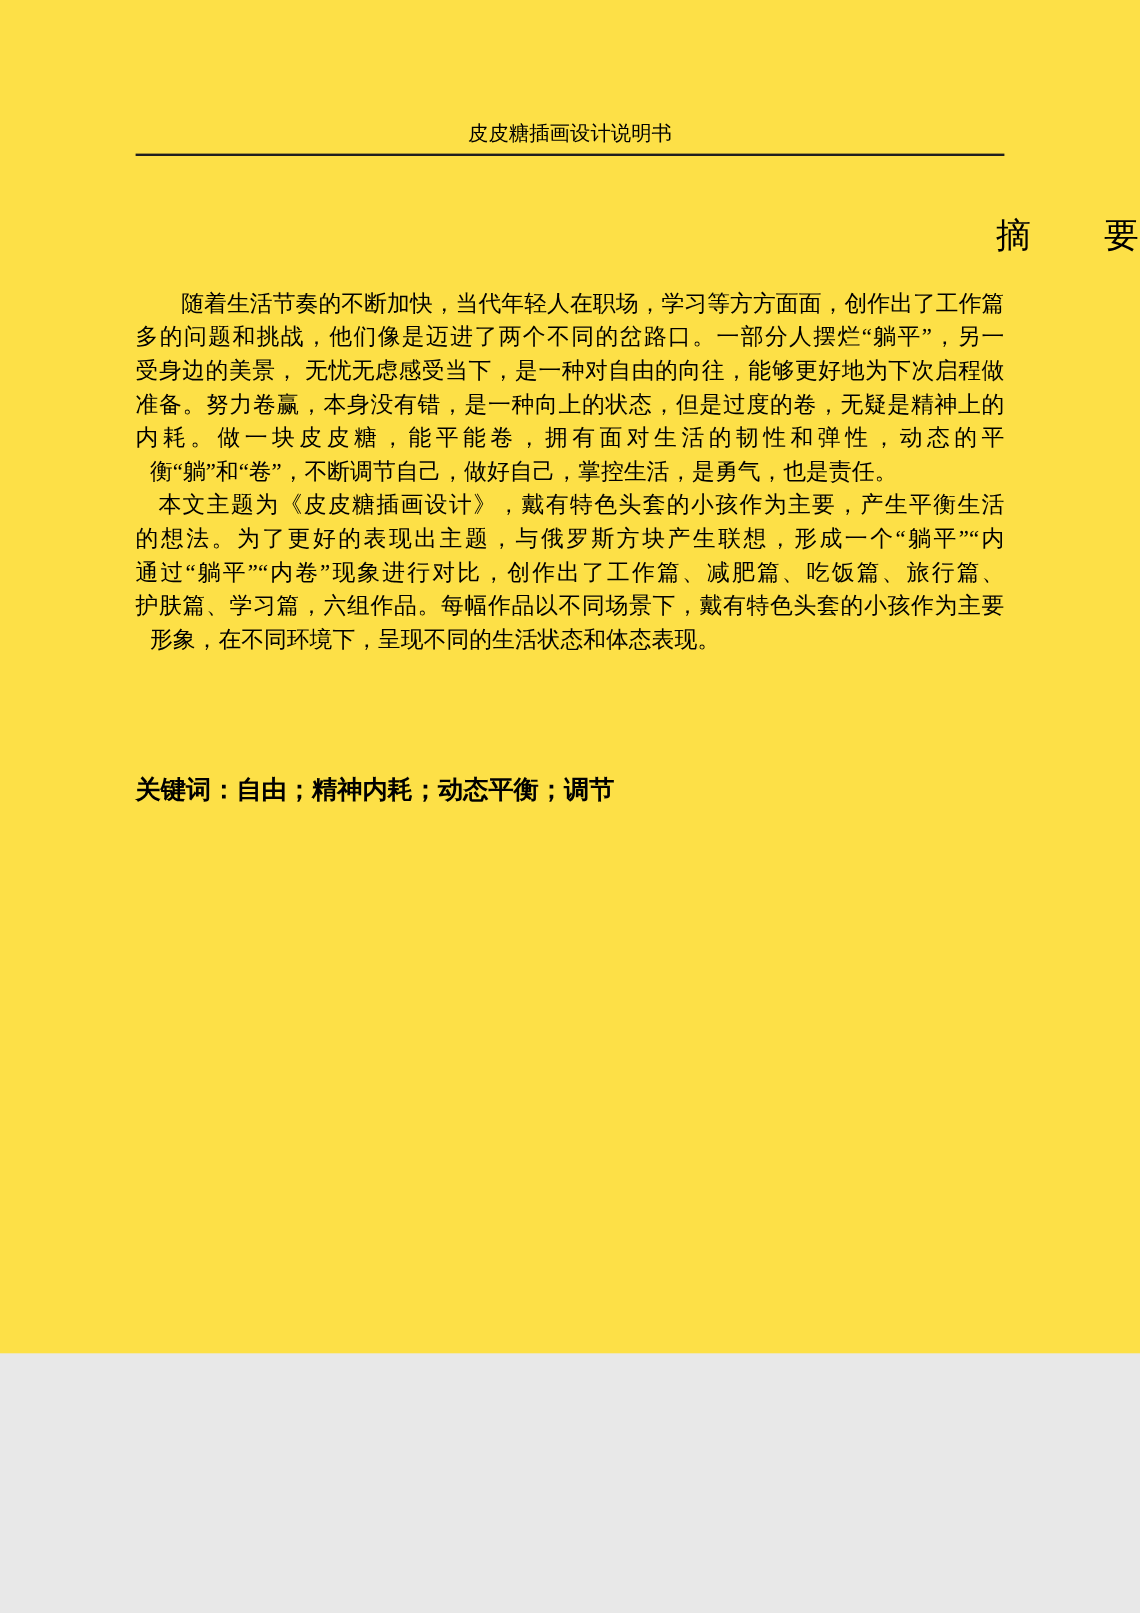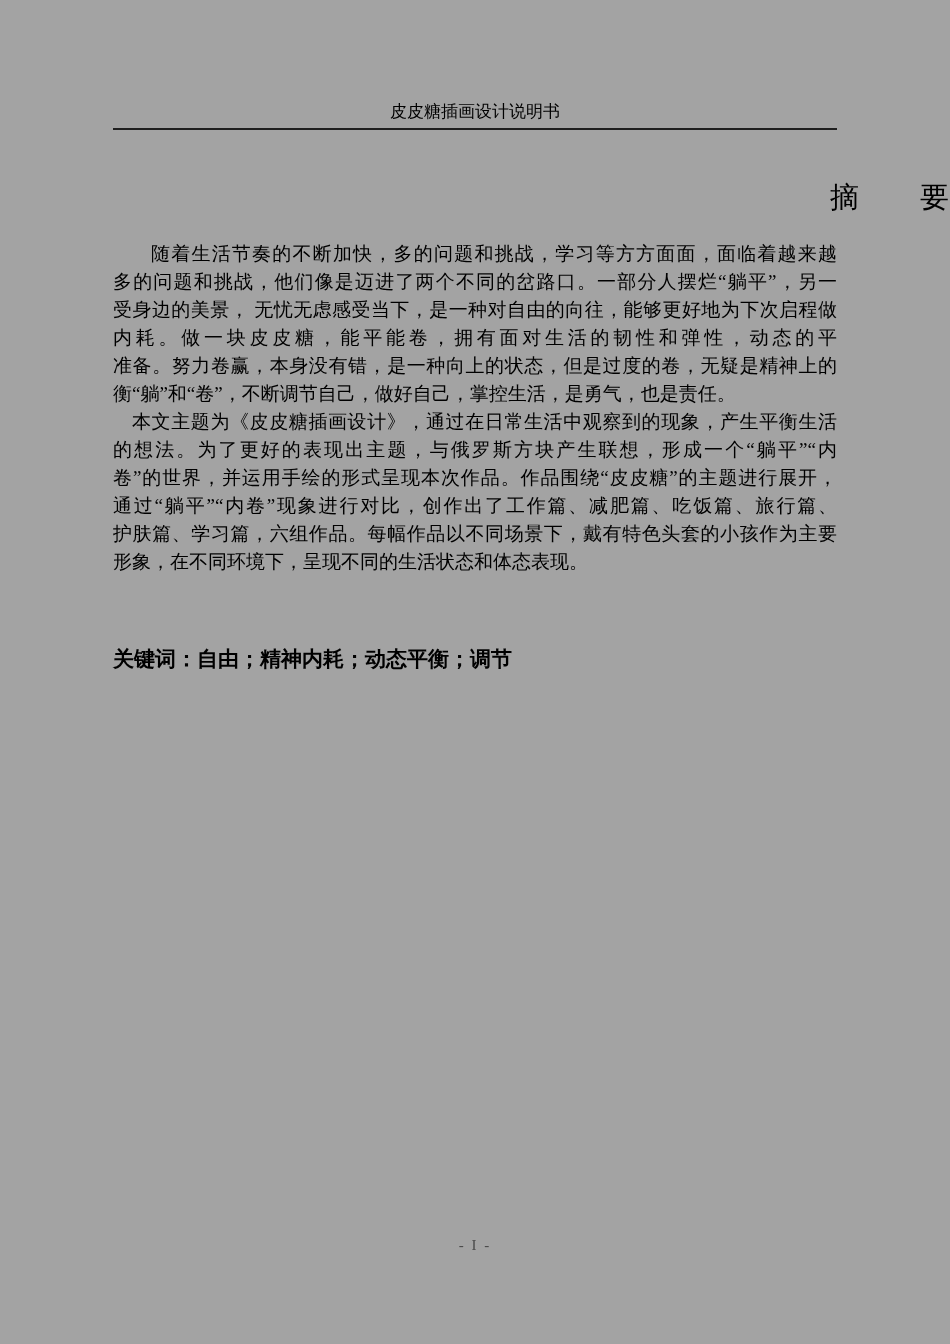--- a/index.html
+++ b/index.html
@@ -1,21 +1,21 @@
 <!DOCTYPE html>
 <html><head>
 <meta charset="utf-8">
 <style>
   html, body { margin: 0; padding: 0; background: #e8e8e8; }
   .page {
     position: relative;
     width: 950px;
-    height: 1344px;
+    height: 1128px;
     margin: 0 auto;
-    background: #a3a3a3;
+    background: #fde047;
     color: #000000;
     font-family: "Liberation Serif", serif;
     overflow: hidden;
   }
   .doc-header {
     position: absolute;
     top: 100px;
     left: 113px;
     width: 724px;
     text-align: center;
@@ -45,21 +45,21 @@
     font-size: 19px;
     line-height: 28px;
   }
   .body-line {
     text-align: justify;
     text-align-last: justify;
     height: 28px;
     overflow: visible;
     white-space: normal;
   }
-  .body-line.last-line { text-align-last: left; }
+  .body-line.last-line { text-align-last: left; margin-left: 12px; }
   .indent-2 { text-indent: 38px; }
   .indent-1 { text-indent: 19px; }
   .keywords-line {
     position: absolute;
     top: 645px;
     left: 113px;
     width: 724px;
     font-family: "Liberation Sans", sans-serif;
     font-weight: 700;
     font-size: 21px;
@@ -83,30 +83,29 @@
 
 <div class="page">
 
   <div class="doc-header">
     <span>皮皮糖插画设计说明书</span>
   </div>
 
   <h1 class="abstract-title">摘　　要</h1>
 
   <div class="abstract-body">
-    <div class="body-line indent-2">随着生活节奏的不断加快，多的问题和挑战，学习等方方面面，面临着越来越</div>
+    <div class="body-line indent-2">随着生活节奏的不断加快，当代年轻人在职场，学习等方方面面，创作出了工作篇</div>
     <div class="body-line">多的问题和挑战，他们像是迈进了两个不同的岔路口。一部分人摆烂“躺平”，另一</div>
     <div class="body-line">受身边的美景， 无忧无虑感受当下，是一种对自由的向往，能够更好地为下次启程做</div>
+    <div class="body-line">准备。努力卷赢，本身没有错，是一种向上的状态，但是过度的卷，无疑是精神上的</div>
     <div class="body-line">内耗。做一块皮皮糖，能平能卷，拥有面对生活的韧性和弹性，动态的平</div>
-    <div class="body-line">准备。努力卷赢，本身没有错，是一种向上的状态，但是过度的卷，无疑是精神上的</div>
     <div class="body-line last-line">衡“躺”和“卷”，不断调节自己，做好自己，掌控生活，是勇气，也是责任。</div>
 
-    <div class="body-line indent-1">本文主题为《皮皮糖插画设计》，通过在日常生活中观察到的现象，产生平衡生活</div>
+    <div class="body-line indent-1">本文主题为《皮皮糖插画设计》，戴有特色头套的小孩作为主要，产生平衡生活</div>
     <div class="body-line">的想法。为了更好的表现出主题，与俄罗斯方块产生联想，形成一个“躺平”“内</div>
-    <div class="body-line">卷”的世界，并运用手绘的形式呈现本次作品。作品围绕“皮皮糖”的主题进行展开，</div>
     <div class="body-line">通过“躺平”“内卷”现象进行对比，创作出了工作篇、减肥篇、吃饭篇、旅行篇、</div>
     <div class="body-line">护肤篇、学习篇，六组作品。每幅作品以不同场景下，戴有特色头套的小孩作为主要</div>
     <div class="body-line last-line">形象，在不同环境下，呈现不同的生活状态和体态表现。</div>
   </div>
 
   <div class="keywords-line">关键词：自由；精神内耗；动态平衡；调节</div>
 
   <div class="doc-footer">
     <span>- I -</span>
   </div>

